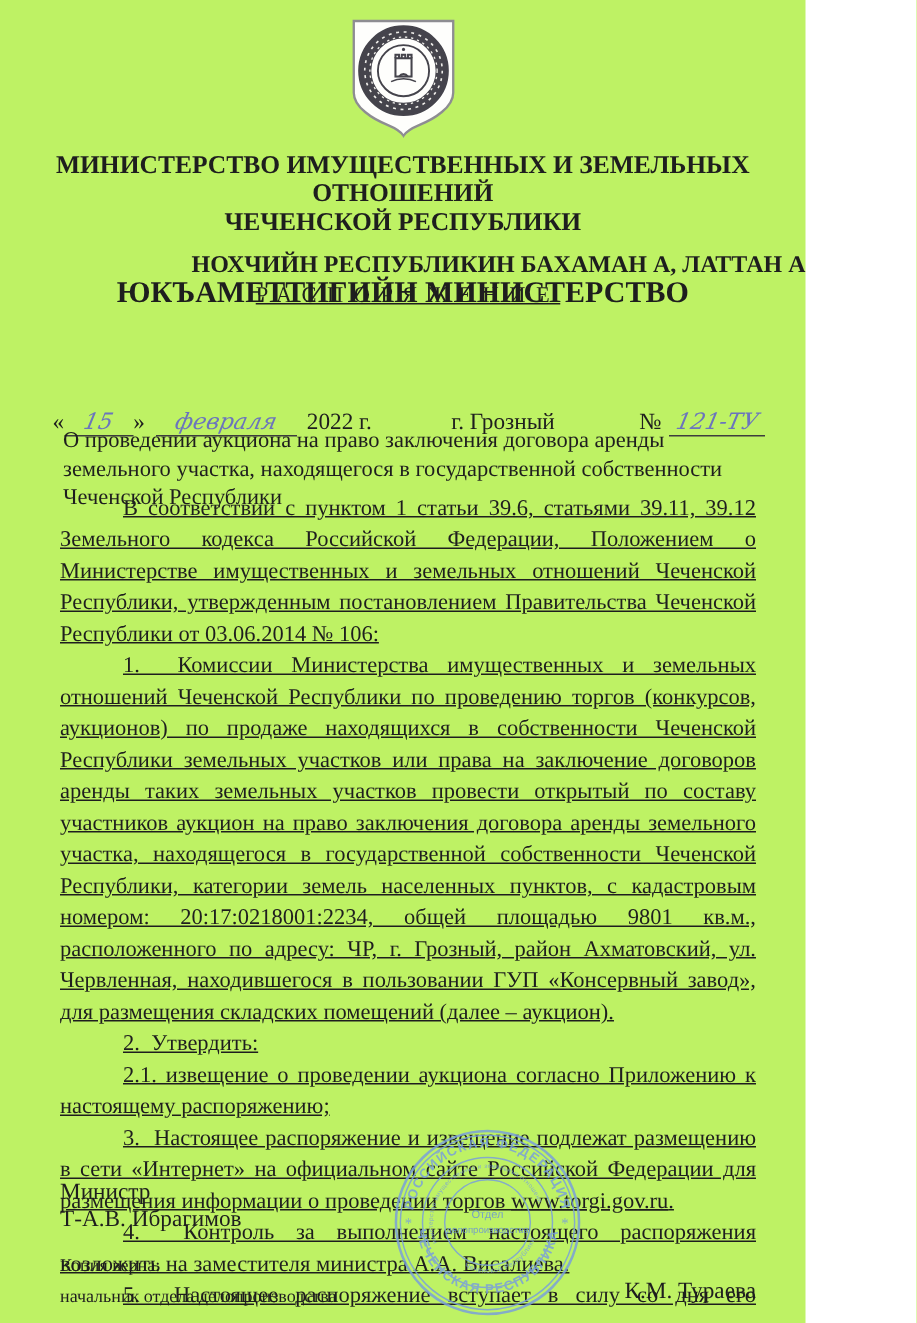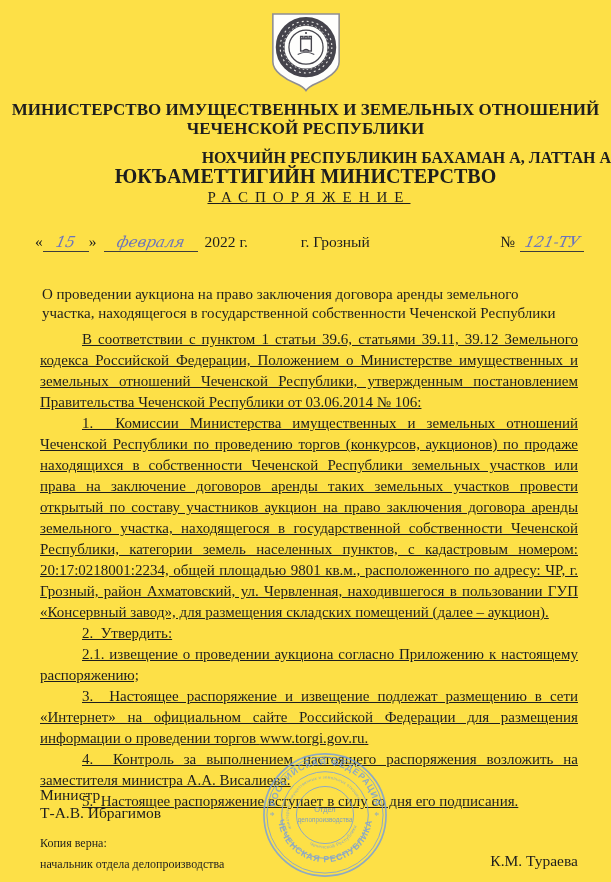--- a/index.html
+++ b/index.html
@@ -1,17 +1,17 @@
 <!DOCTYPE html>
 <html><head>
 <meta charset="utf-8">
 <style>
   html,body{margin:0;padding:0;}
   .page{
-    position:relative;width:611px;height:882px;background:#fde047;
+    position:relative;width:537px;height:882px;background:#bef264;
     font-family:"Liberation Serif",serif;color:#1e1e1e;overflow:hidden;
   }
   .emblem-wrap{position:absolute;top:11px;left:50%;transform:translateX(-50%);}
   .hdr{position:absolute;top:100px;left:0;right:0;text-align:center;}
   .hdr-ru{font-weight:bold;font-size:17px;line-height:19px;}
   .hdr-che{font-weight:bold;font-size:16px;line-height:19px;margin-top:10px;text-align:right;}
   .doctype{
     position:absolute;top:189px;left:0;right:0;text-align:center;
     font-size:15px;letter-spacing:7px;text-indent:7px;text-decoration:underline;
   }
@@ -21,21 +21,21 @@
   }
   .date-left{white-space:nowrap;}
   .blank{display:inline-block;border-bottom:1.3px solid #3d3d3d;text-align:center;line-height:17px;}
   .blank-day{min-width:46px;}
   .blank-month{min-width:94px;margin:0 7px 0 7px;}
   .blank-num{min-width:64px;margin-left:5px;}
   .handwr{
     display:inline-block;font-family:"DejaVu Serif",serif;font-style:italic;
     color:#6b74bd;transform:skewX(-12deg);font-size:15px;
   }
-  .city{margin-left:53px;}
+  .city{margin-left:53px;margin-top:40px;}
   .number{margin-left:auto;white-space:nowrap;}
   .title{
     position:absolute;top:285px;left:42px;right:42px;text-align:left;
     font-size:15px;line-height:19px;
   }
   .body-text{
     position:absolute;top:329px;left:40px;right:33px;
     font-size:15px;line-height:21px;text-align:justify;text-decoration:underline;
   }
   .body-text p{margin:0;text-indent:42px;}

